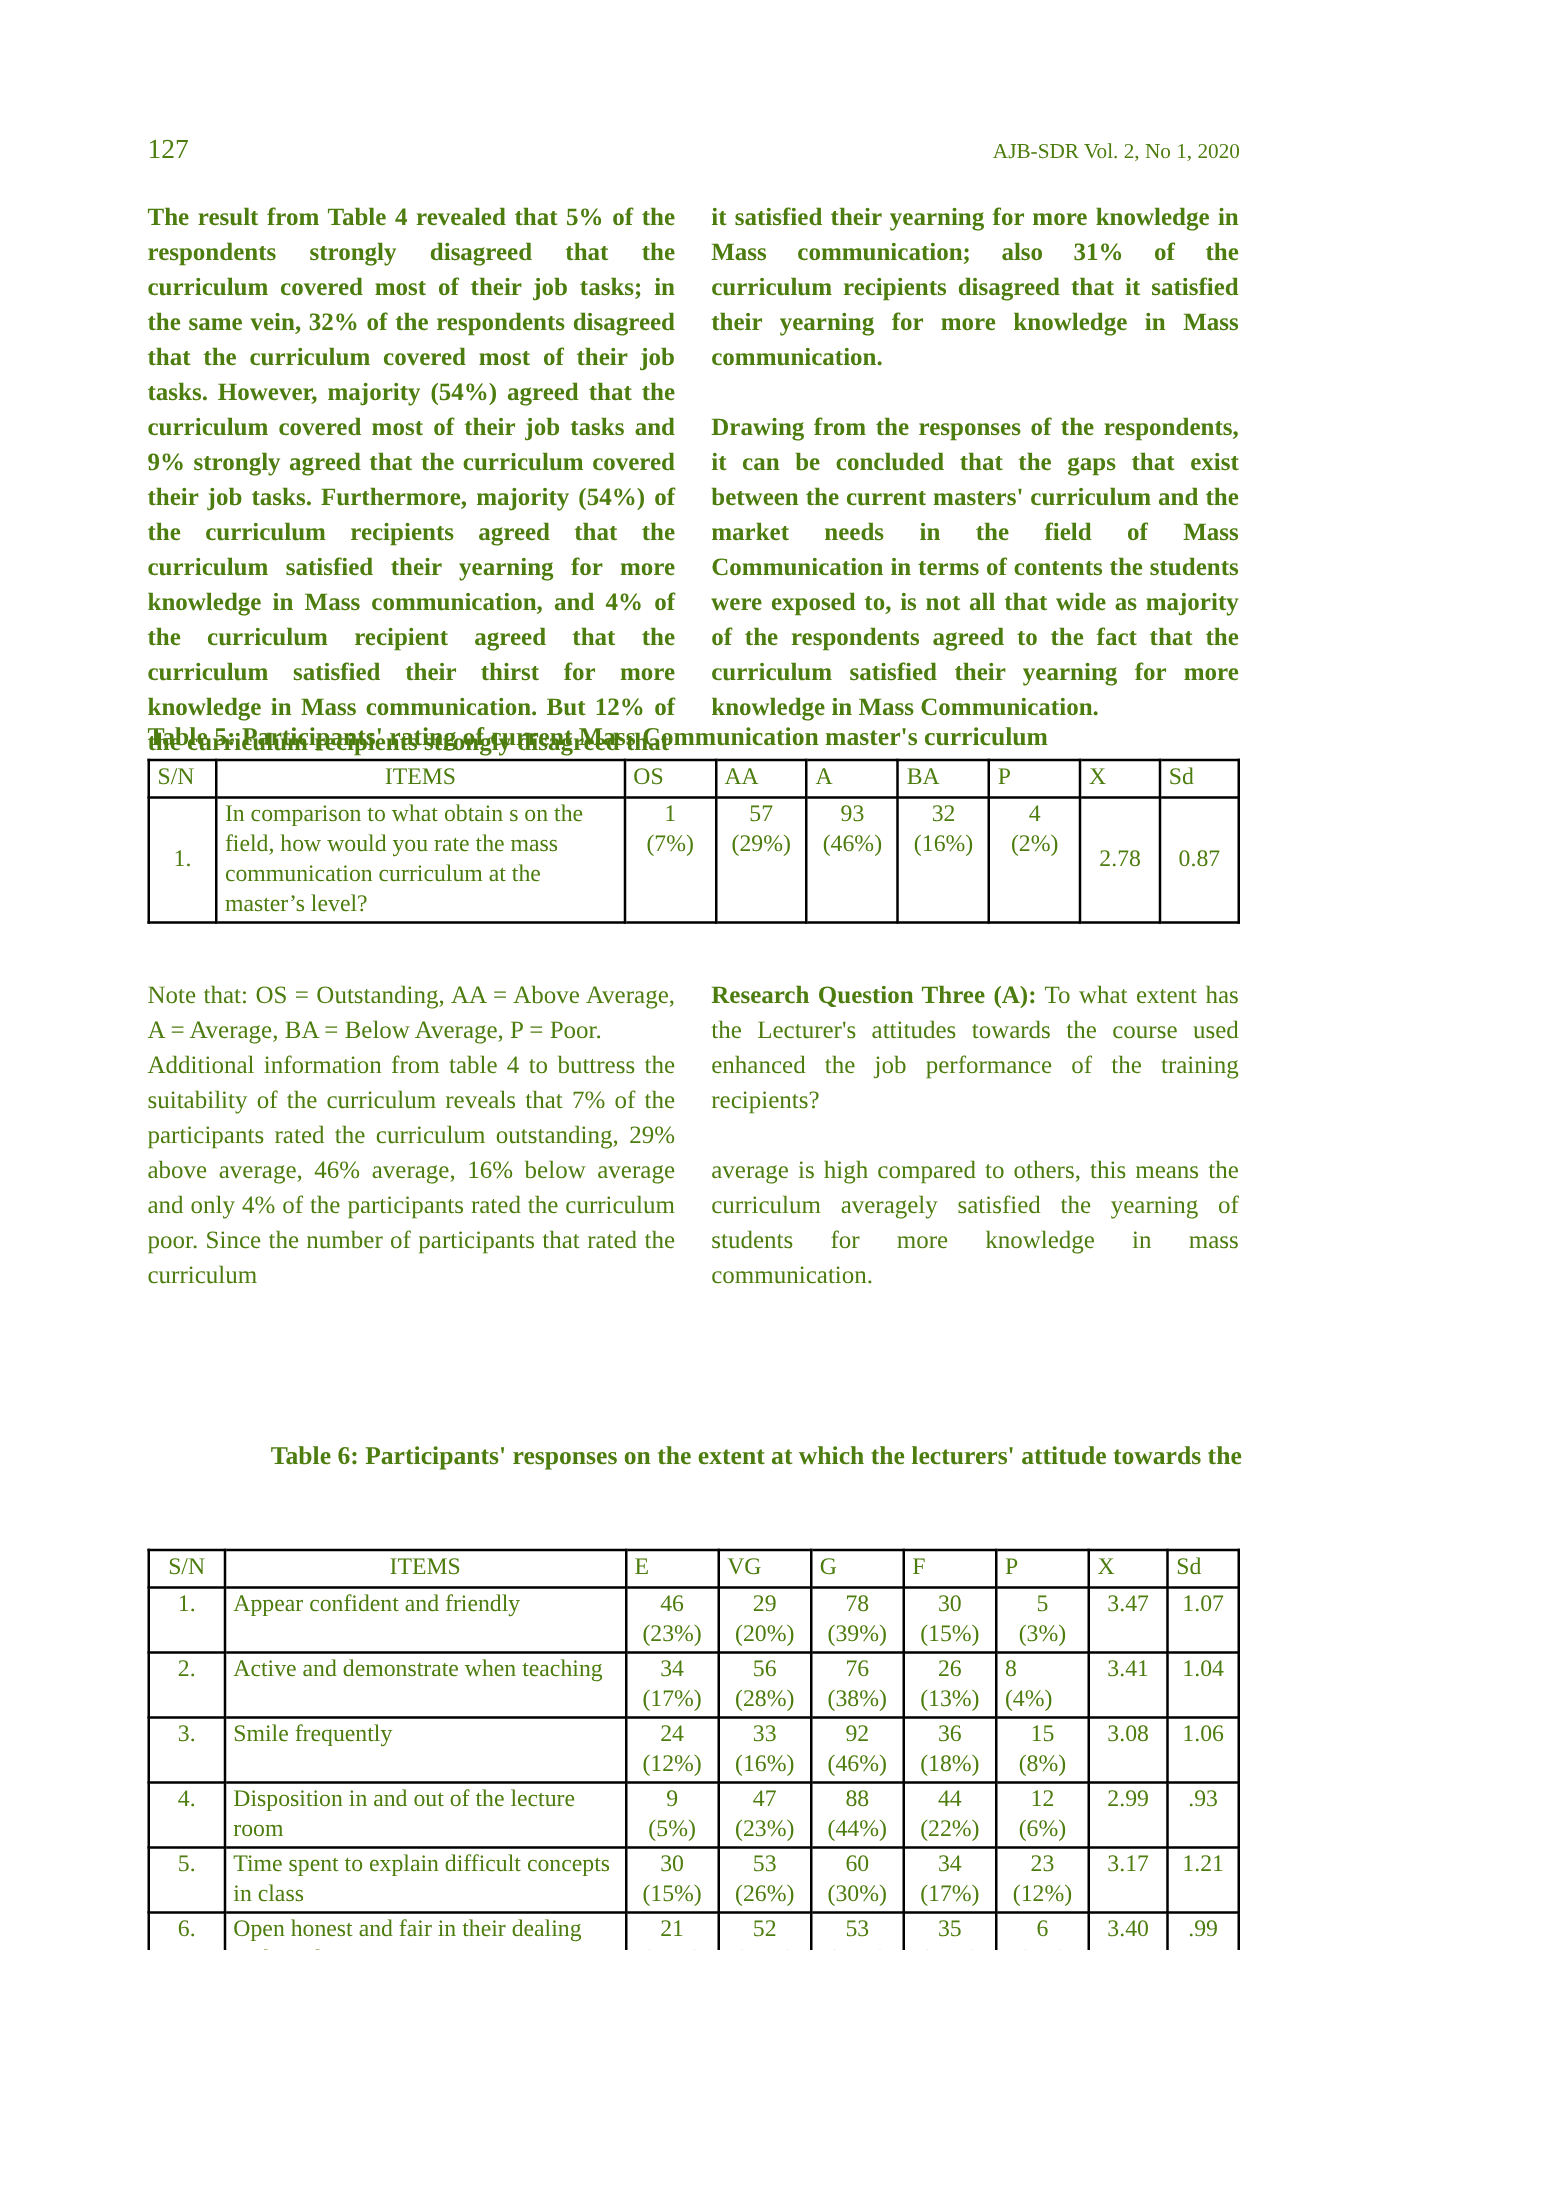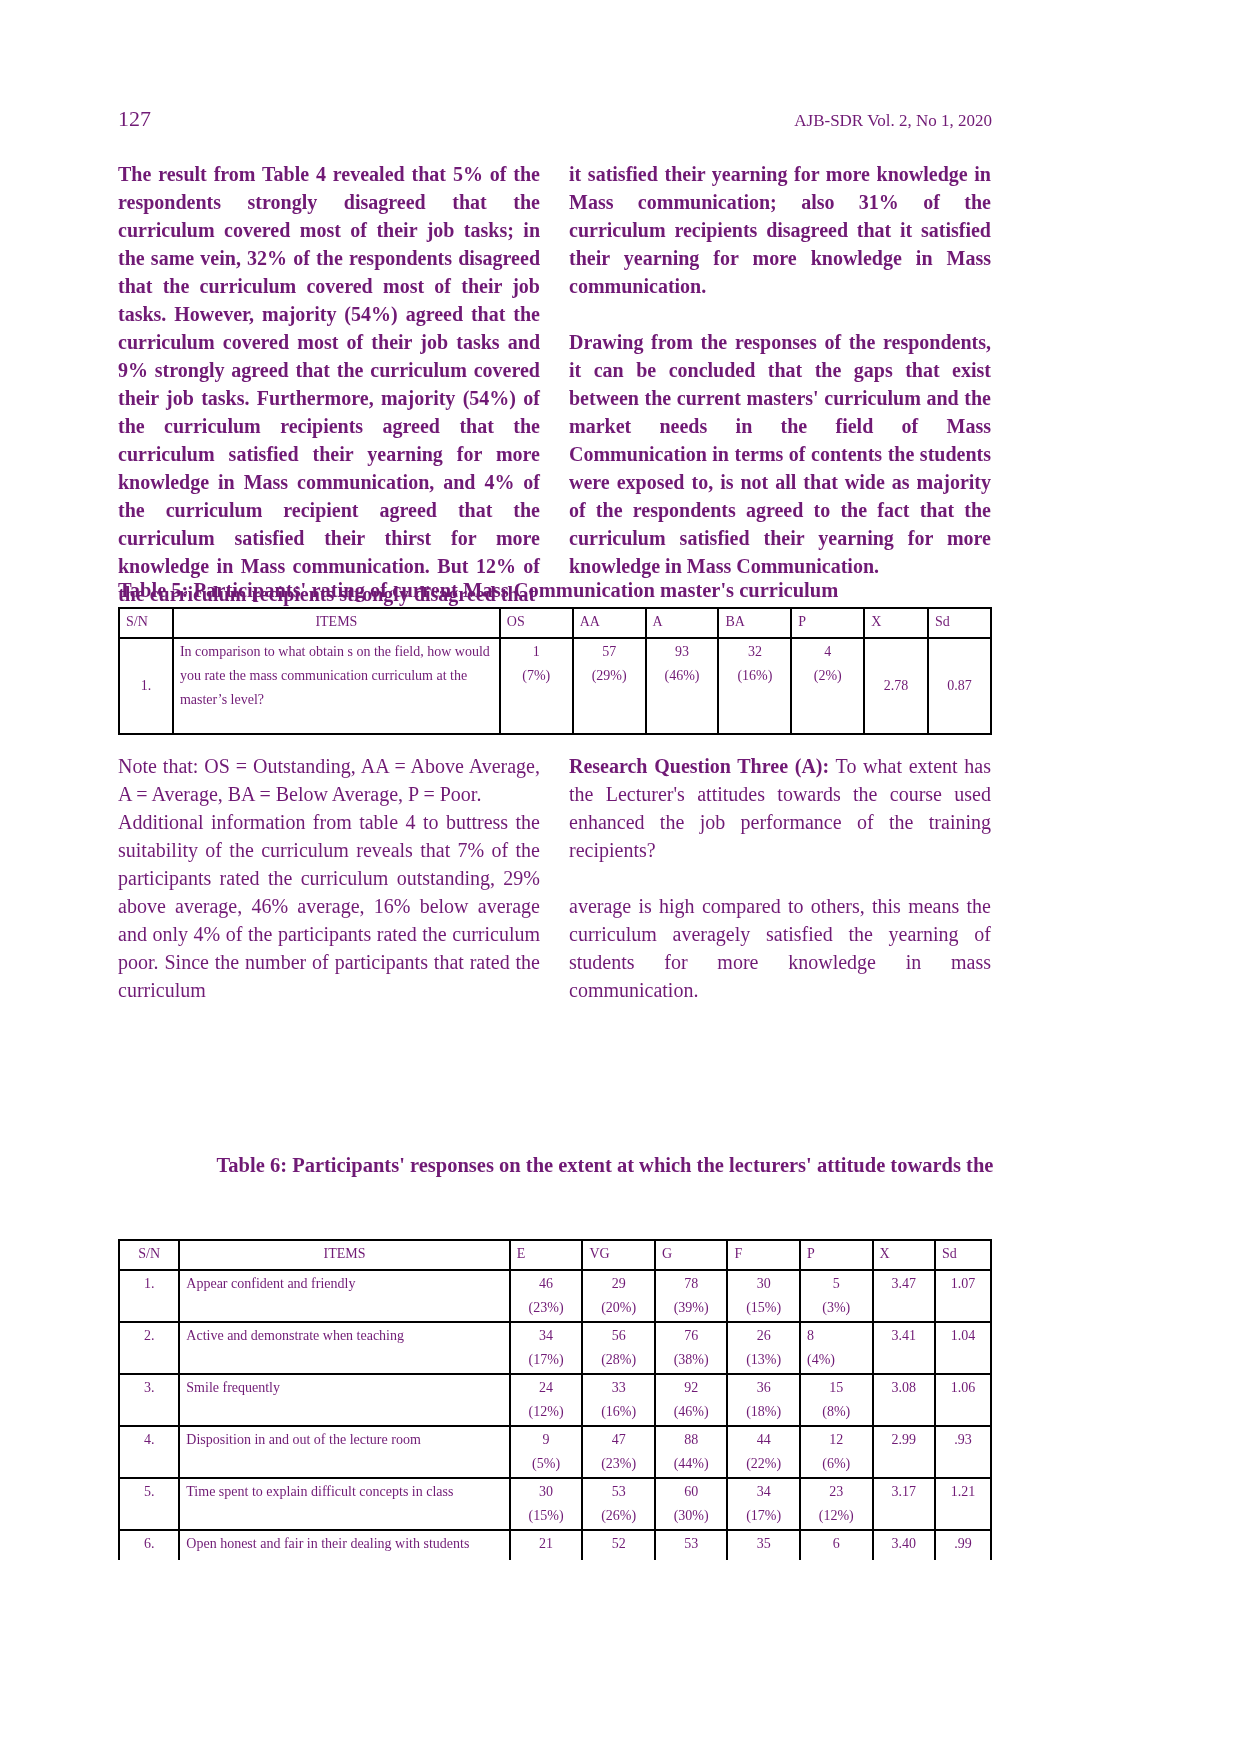--- a/index.html
+++ b/index.html
@@ -3,46 +3,46 @@
 <meta charset="utf-8">
 <style>
   * { margin:0; padding:0; box-sizing:border-box; }
   html, body { background:#ffffff; }
   .page {
     position:relative;
     width:1241px;
     height:1560px;
     background:#ffffff;
     font-family:"Liberation Serif", serif;
-    color:#701a75;
+    color:#4d7c0f;
     overflow:hidden;
   }
   .abs { position:absolute; }
   .content { left:118px; width:874px; }
 
   
   .pg-header { top:106px; display:flex; justify-content:space-between; align-items:baseline; }
   .page-num { font-size:22px; }
   .journal-ref { font-size:17px; }
 
   
   .cols { display:flex; gap:29px; }
   .col { width:422px; text-align:justify; font-size:20px; line-height:28px; }
   .para { text-align:justify; }
   .para + .para { margin-top:28px; }
   .para.tight + .para.tight { margin-top:0; }
   .sec1 { top:160px;font-weight:bold; }
-  .sec2 { top:752px; }
+  .sec2 { top:782px; }
   .bold { font-weight:bold; }
 
   
   .tbl-title { font-weight:bold; font-size:20.5px; }
   .t5-title { top:579px; }
   .t6-title { top:1150px; left:60px; width:1090px; text-align:center; line-height:30px; }
-  table { border-collapse:collapse; table-layout:fixed; font-size:14px; line-height:24px;border-radius:12px; }
+  table { border-collapse:collapse; table-layout:fixed; font-size:19px; line-height:24px;border-radius:12px; }
   td, th { border:2px solid #000; padding:1px 6px; vertical-align:top; font-weight:normal; }
   th { text-align:left; height:30px; }
   th.center, td.center { text-align:center; }
   .table5-wrap { top:607px; }
   .table6-wrap { top:1239px; }
   .c-sn  { text-align:center; }
   .c-item{ text-align:left; }
   .c-num { text-align:center; }
   .c-num.left { text-align:left; }
   .c-x, .c-sd { text-align:center; }

